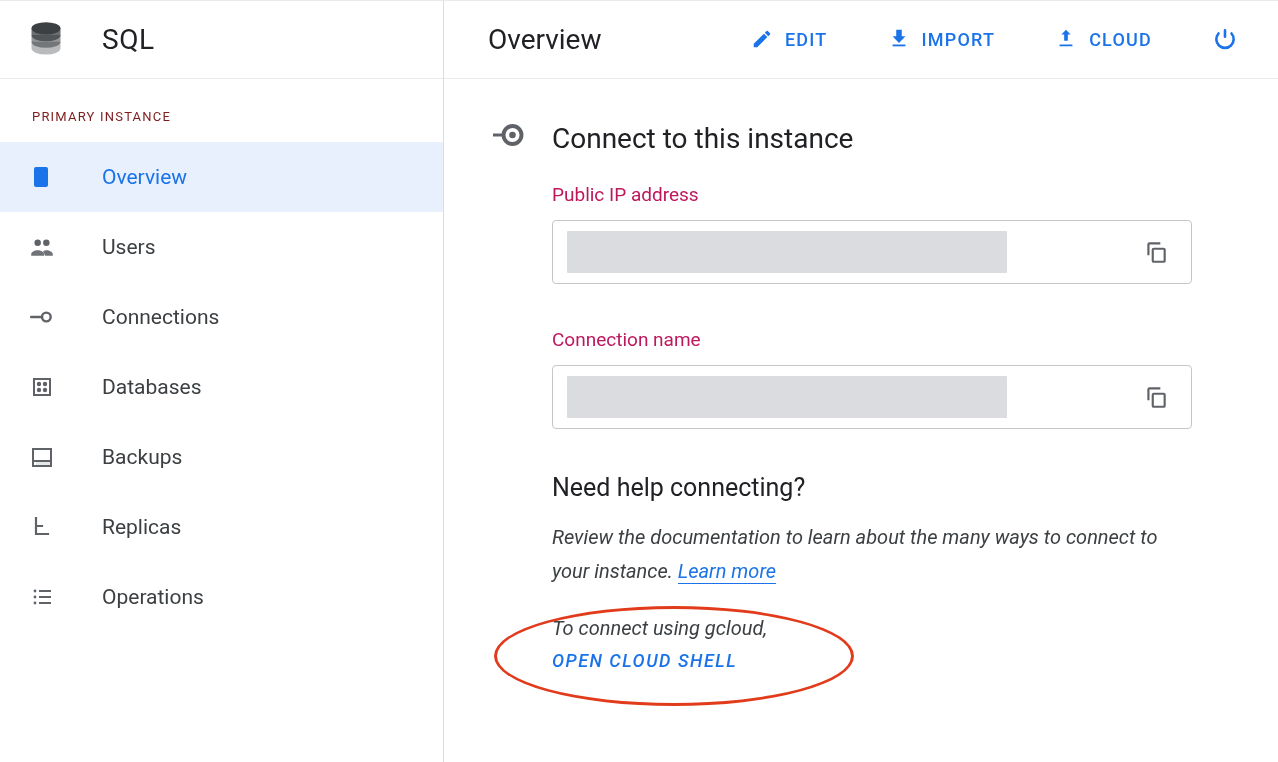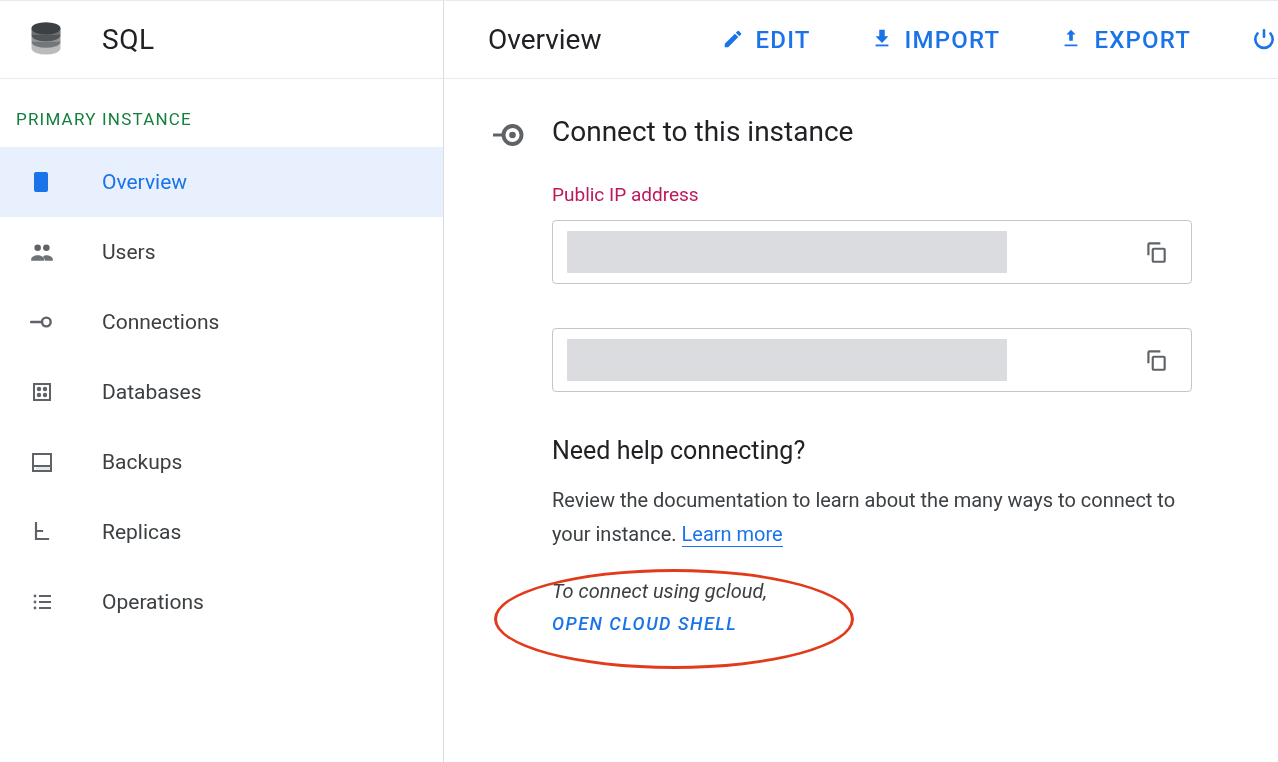--- a/index.html
+++ b/index.html
@@ -30,24 +30,24 @@
     padding-left: 26px;
     gap: 36px;
   }
   .sql-logo svg { display:block; }
   .product-title {
     font-size: 28px;
     font-weight: 400;
     letter-spacing: 0.5px;
   }
   .section-label {
-    padding: 30px 0 18px 16px;
-    font-size: 17px;
+    padding: 30px 0 18px 32px;
+    font-size: 13px;
     letter-spacing: 1.2px;
-    color: #15803d;
+    color: #7f1d1d;
   }
   .nav { display:flex; flex-direction:column; }
   .nav-item {
     display:flex;
     align-items:center;
     height:70px;
     padding-left:28px;
     gap:46px;
     font-size:21px;
     color:#3c4043;
@@ -67,31 +67,31 @@
     border-bottom:1px solid #e8eaed;
     display:flex;
     align-items:center;
     padding:0 40px 0 44px;
     gap:60px;
   }
   .page-title { font-size:28px; font-weight:400; flex:0 0 auto; }
   .spacer { flex:1; }
   .tool-btn {
     display:flex; align-items:center; gap:10px;
-    color:#1a73e8; font-size:24px; font-weight:500; letter-spacing:1.2px;
+    color:#1a73e8; font-size:18px; font-weight:500; letter-spacing:1.2px;
     cursor:pointer;
   }
   .tool-btn .icon { width:24px; height:24px; color:#1a73e8; }
   .tool-icon-only { color:#1a73e8; cursor:pointer; width:26px; height:26px; }
 
   .content { padding: 20px 44px 0 44px; }
   .card {
     margin-top: 16px;
   }
-  .card-header { display:flex; align-items:flex-start; gap:24px; }
+  .card-header { display:flex; align-items:flex-end; gap:24px; }
   .card-header .icon { width:40px; height:40px; color:#5f6368; display:flex; align-items:center; justify-content:center;}
   .card-title { font-size:28px; font-weight:400; }
 
   .card-body { margin-left: 64px; margin-top: 28px; }
   .field-label { font-size:19px; color:#be185d; margin-bottom:14px; }
   .input-row {
     display:flex; align-items:center;
     border:1px solid #c4c7c5; border-radius:4px;
     height:64px;
     padding:0 22px 0 14px;
@@ -104,21 +104,21 @@
     height:42px;
     flex:0 0 auto;
     width: 440px;
     border-radius:1px;
   }
   .input-row .flex { flex:1; }
   .copy-btn { color:#5f6368; cursor:pointer; display:flex;}
   .copy-btn svg { width:26px; height:26px; }
 
   .help-title { font-size:25px; font-weight:400; margin-top:8px; margin-bottom:18px; }
-  .help-text { font-size:20px; line-height:1.7; color:#3c4043; max-width:640px;}
+  .help-text { font-size:20px; line-height:1.7; color:#3c4043; max-width:640px;font-style:italic;}
   .link { color:#1a73e8; border-bottom:1px solid #1a73e8; cursor:pointer; }
 
   .gcloud-block { margin-top:28px; position:relative; display:inline-block;font-style:italic;}
   .gcloud-text { font-size:20px; color:#3c4043;}
   .open-shell-btn { color:#1a73e8; font-size:18px; font-weight:500; letter-spacing:1.5px; margin-top:10px; cursor:pointer;}
   .ellipse {
     position:absolute;
     border:3px solid #e23b1c;
     border-radius:50%;
     width:360px; height:100px;
@@ -252,21 +252,21 @@
         </span>
         <span>IMPORT</span>
       </span>
 
       <span class="tool-btn">
         <span class="icon">
           <svg width="22" height="22" viewBox="0 0 24 24" fill="currentColor">
               <path d="M5 20h14v-2H5v2zM12 2l5 5h-3v7h-4V7H7l5-5z"></path>
             </svg>
         </span>
-        <span>EXPORT</span>
+        <span>CLOUD</span>
       </span>
 
       <span class="tool-icon-only">
         <svg width="26" height="26" viewBox="0 0 24 24" fill="none" stroke="#1a73e8" stroke-width="2.4">
             <path d="M12 3v6M6 6a8 8 0 1 0 12 0" stroke-linecap="round"></path>
           </svg>
       </span>
     </div>
 
     <div class="content">
@@ -288,20 +288,21 @@
             <div class="input-mask"></div>
             <div class="flex"></div>
             <span class="copy-btn">
               <svg viewBox="0 0 24 24" fill="none" stroke="currentColor" stroke-width="2">
                   <rect x="9" y="9" width="11" height="12" rx="1"></rect>
                   <path d="M5 15V5a1 1 0 0 1 1-1h10"></path>
                 </svg>
             </span>
           </div>
 
+          <div class="field-label">Connection name</div>
           <div class="input-row">
             <div class="input-mask"></div>
             <div class="flex"></div>
             <span class="copy-btn">
               <svg viewBox="0 0 24 24" fill="none" stroke="currentColor" stroke-width="2">
                   <rect x="9" y="9" width="11" height="12" rx="1"></rect>
                   <path d="M5 15V5a1 1 0 0 1 1-1h10"></path>
                 </svg>
             </span>
           </div>

